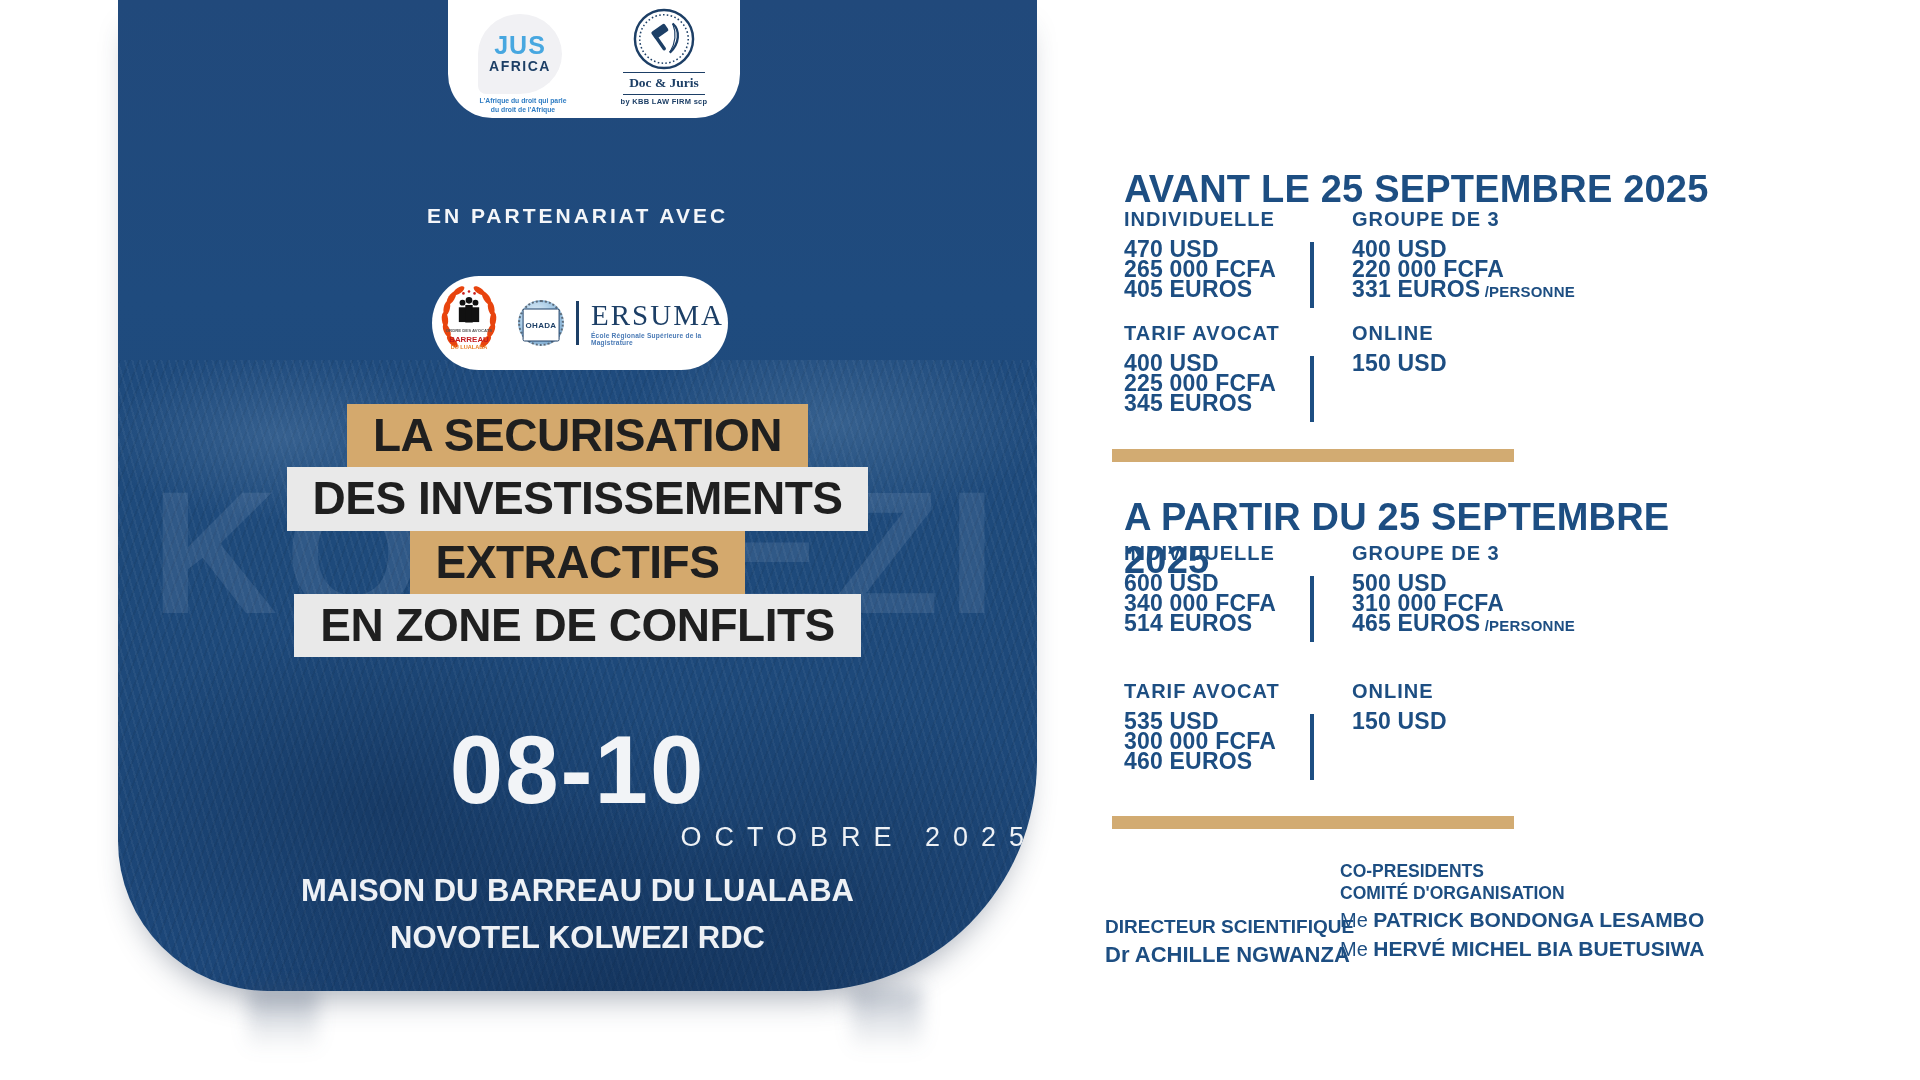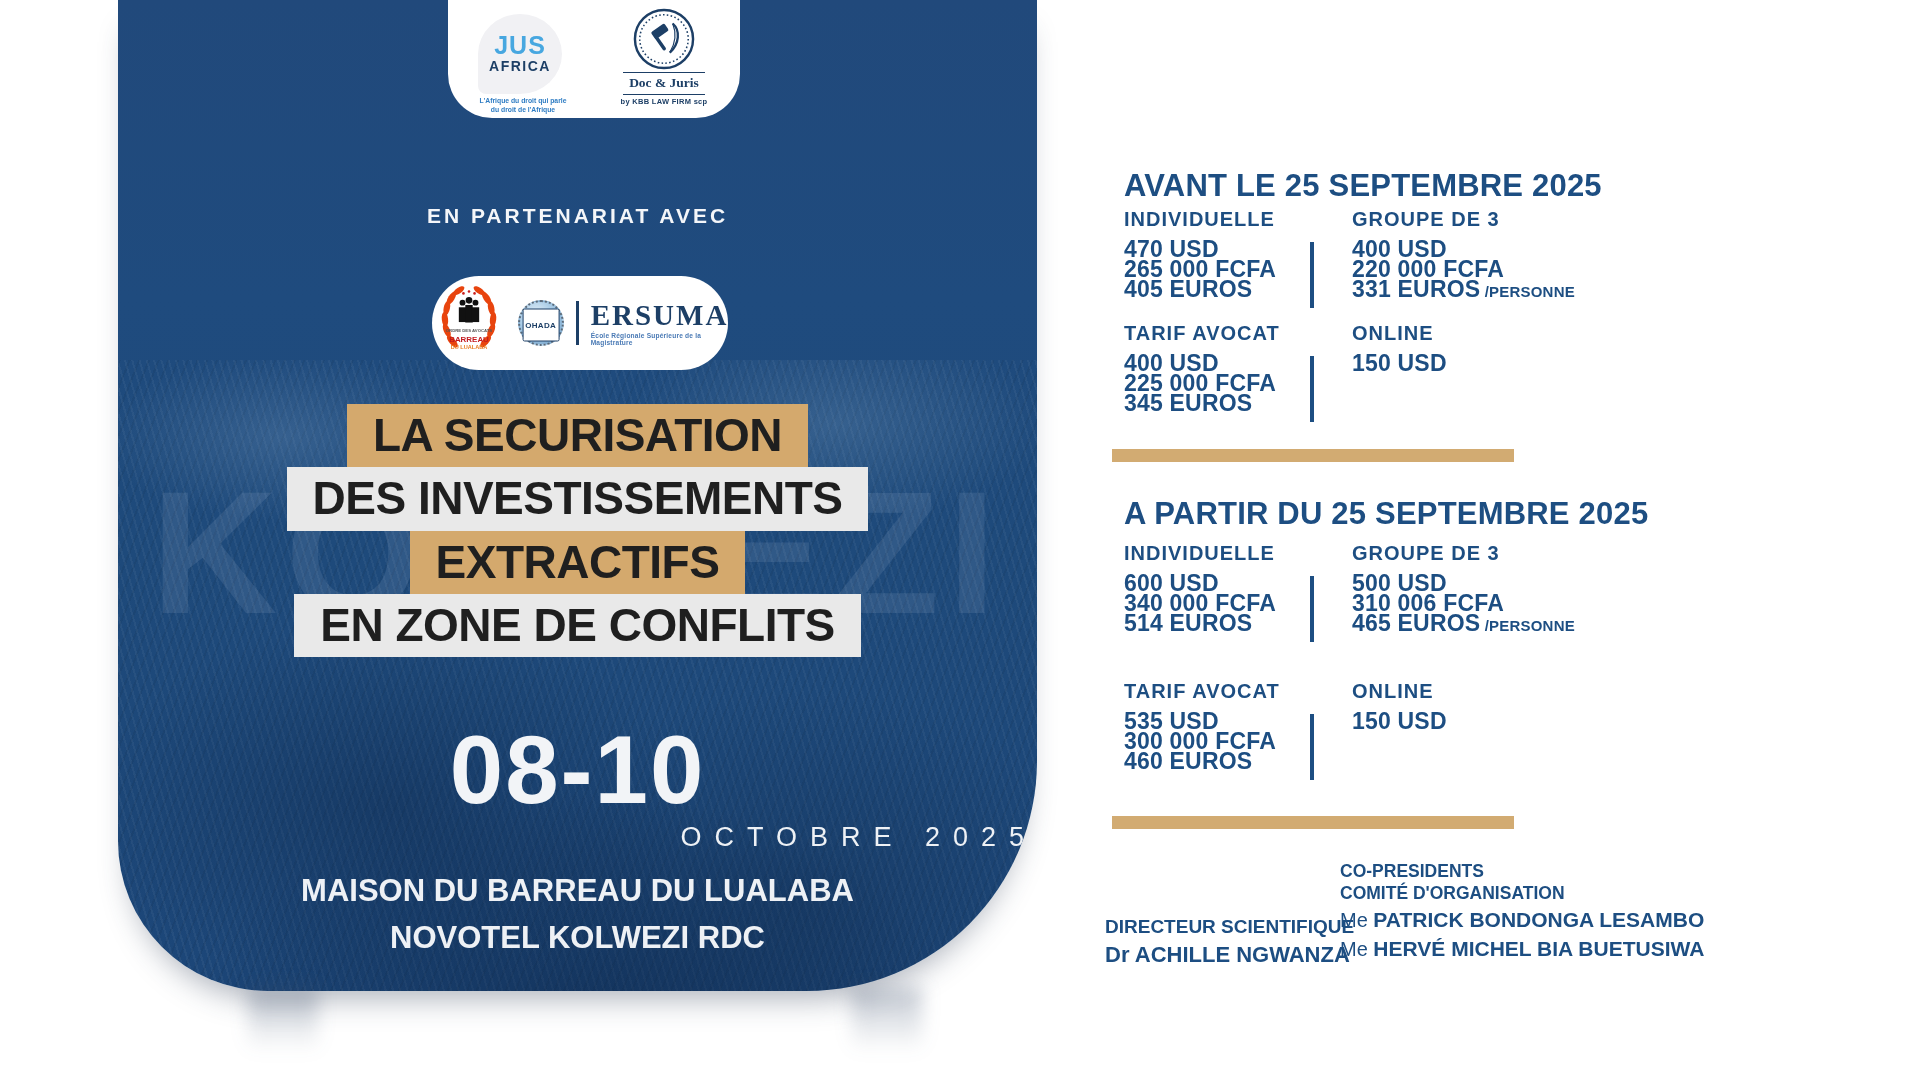--- a/index.html
+++ b/index.html
@@ -76,21 +76,21 @@
   .ohada-globe {
     width:46px; height:46px; border-radius:50%; flex:0 0 auto;
     background:radial-gradient(circle at 38% 32%, #e8f2fa 0%, #a8cbe6 45%, #6f9fc8 100%);
     border:2px dotted #5a6a7a; position:relative;
   }
   .ohada-label { position:absolute; left:50%; top:54%; transform:translate(-50%,-50%);
                  background:#ffffff; border:1px solid #1d3f66; border-radius:2px;
                  font-size:8px; font-weight:900; color:#1d3f66; padding:11px 2px; letter-spacing:.3px; }
   .ersuma-divider { width:3px; height:44px; background:#1d3f66; flex:0 0 auto; }
   .ersuma-block { display:flex; flex-direction:column; }
-  .ersuma-name { font-family:"Liberation Serif", serif; font-size:29px; font-weight:700;
+  .ersuma-name { font-family:"Liberation Serif", serif; font-size:29px; font-weight:400;
                  letter-spacing:2px; color:#1d3f66; line-height:1; }
   .ersuma-sub { font-size:6.6px; font-weight:700; color:#4a7ab5; margin-top:2px; letter-spacing:.2px; }
 
   
   .title-block { position:absolute; left:0; top:404px; width:100%;
                  display:flex; flex-direction:column; align-items:center; }
   .title-line { display:inline-block; padding:7px 26px 8px; font-size:46px; font-weight:900;
                 letter-spacing:-.5px; color:#1f1f1f; line-height:1.05; white-space:nowrap; }
   .title-line.gold  { background:#d4a96d; }
   .title-line.light { background:#e9e9e9; }
@@ -100,21 +100,21 @@
                 color:#f2f4f7; font-size:96px; font-weight:900; line-height:1; letter-spacing:2px; }
   .date-month { position:absolute; left:0; top:822px; width:100%; text-align:right;
                 color:#eef1f5; font-size:27px; font-weight:500; letter-spacing:13px; }
   .venue { position:absolute; left:0; top:868px; width:100%; text-align:center;
            color:#eef1f5; font-size:31px; font-weight:800; line-height:1.5; }
   .contact-line { position:absolute; left:1124px; top:58px; font-size:28px; font-weight:700; color:#1d4e82; }
   .contact-line .phone { font-weight:900; }
 
   .price-section { position:absolute; left:1124px; width:600px; }
   .sec-a { top:168px; } .sec-b { top:496px; }
-  .sec-title { font-size:31px; font-weight:900; color:#1d4e82; letter-spacing:.2px; }
+  .sec-title { font-size:38px; font-weight:900; color:#1d4e82; letter-spacing:.2px; }
   .price-row { position:absolute; left:0; width:600px; }
   .sec-a .row1 { top:40px; } .sec-a .row2 { top:154px; }
   .sec-b .row1 { top:46px; } .sec-b .row2 { top:184px; }
   .price-cell { position:absolute; top:0; }
   .cell-left { left:0; width:184px; }
   .cell-right { left:228px; width:372px; }
   .vdiv { position:absolute; left:186px; top:34px; width:4px; height:66px; background:#1d4e82; }
   .price-label { font-size:20px; font-weight:700; letter-spacing:1px; color:#1d4e82; }
   .price-lines { margin-top:8px; font-size:23px; font-weight:900; color:#1d4e82; line-height:20px; letter-spacing:.2px; }
   .price-lines div { white-space:nowrap; }
@@ -282,21 +282,21 @@
           <div>600 USD</div>
           <div>340 000 FCFA</div>
           <div>514 EUROS</div>
         </div>
       </div>
       <div class="vdiv"></div>
       <div class="price-cell cell-right">
         <div class="price-label">GROUPE DE 3</div>
         <div class="price-lines">
           <div>500 USD</div>
-          <div>310 006 FCFA</div>
+          <div>310 000 FCFA</div>
           <div><span>465 EUROS</span><span class="per-suffix"> /PERSONNE</span></div>
         </div>
       </div>
     </div>
     <div class="price-row row2">
       <div class="price-cell cell-left">
         <div class="price-label">TARIF AVOCAT</div>
         <div class="price-lines">
           <div>535 USD</div>
           <div>300 000 FCFA</div>

